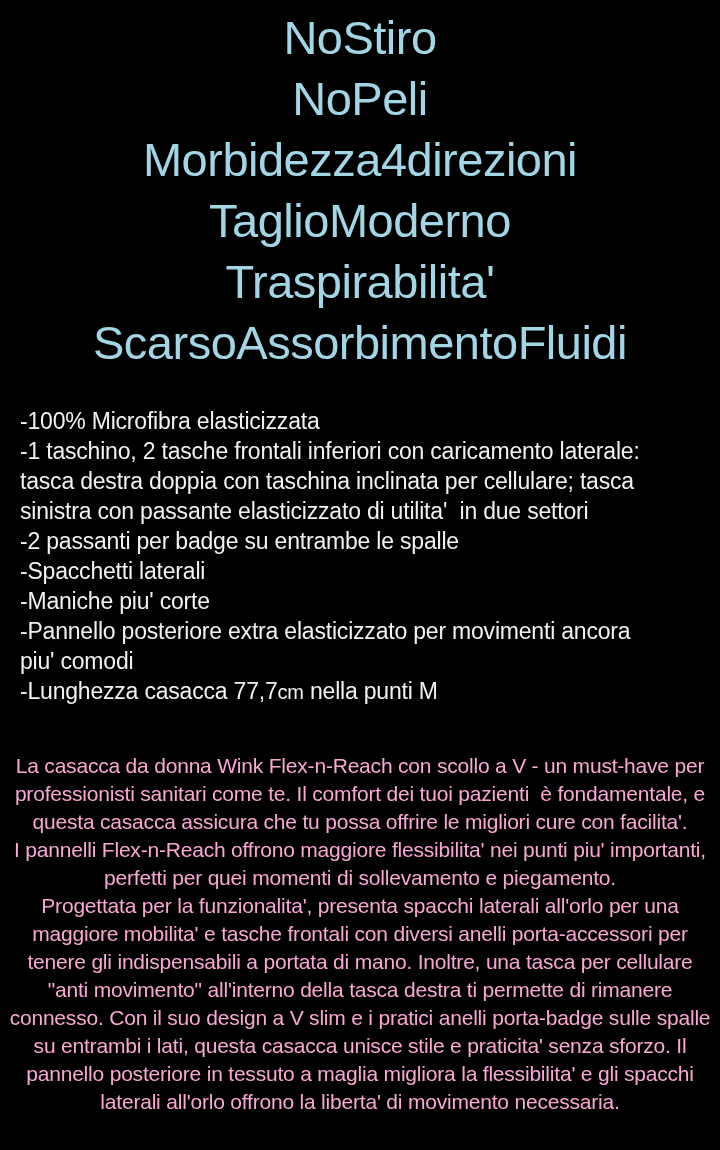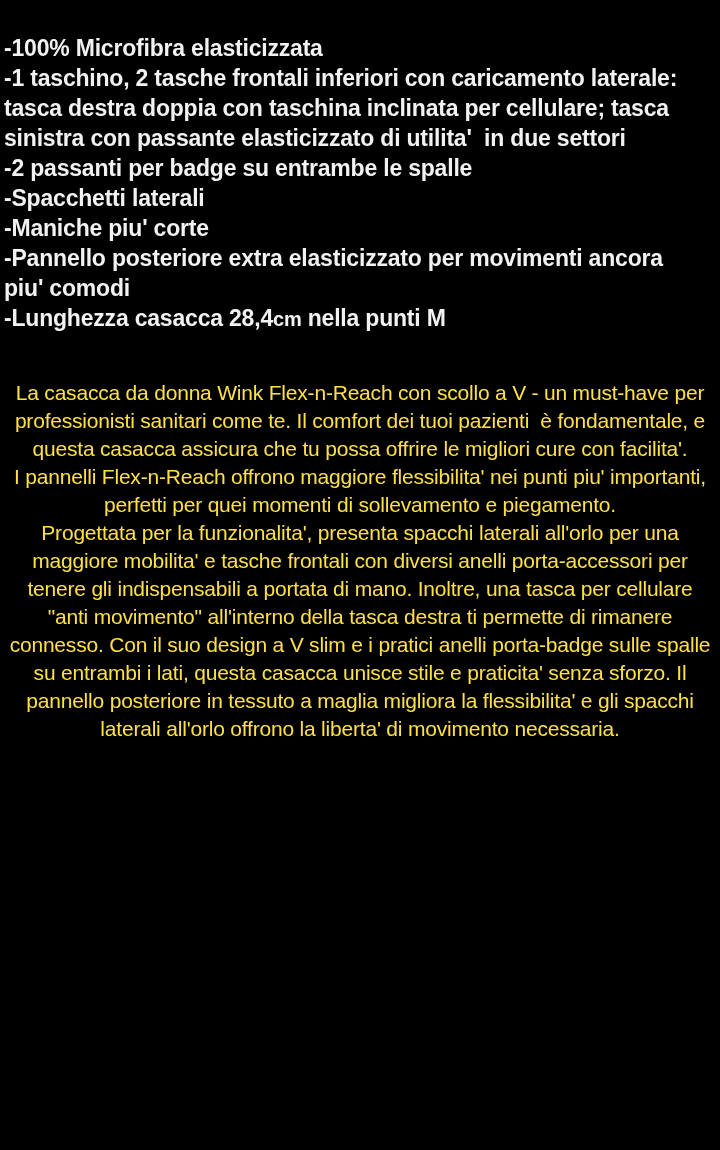--- a/index.html
+++ b/index.html
@@ -25,64 +25,70 @@
     text-align: center;
     color: #a3d6e5;
     font-size: 47px;
     line-height: 61px;
     font-weight: 300;
     letter-spacing: -0.5px;
     white-space: pre-line;
   }
   .spec-list {
     margin-top: 33px;
-    padding-left: 4px;
+    padding-left: 20px;
     font-size: 23px;
     line-height: 30px;
-    font-weight: 700;
+    font-weight: 400;
     letter-spacing: -0.2px;
     color: #f2f2f2;
   }
   .spec-lines {
     white-space: pre-line;
   }
   .spec-length-line {
     white-space: pre;
   }
   .spec-length-unit {
     font-size: 20px;
   }
   .description-text {
     margin-top: 45px;
     padding: 0 8px;
     text-align: center;
     font-size: 21px;
     line-height: 28px;
     font-weight: 300;
     letter-spacing: -0.2px;
-    color: #fde047;
+    color: #f9a8d4;
     white-space: pre-line;
   }
 </style>
 </head>
 <body>
 
 <div class="panel">
 
+  <h1 class="features-title">NoStiro
+NoPeli
+Morbidezza4direzioni
+TaglioModerno
+Traspirabilita'
+ScarsoAssorbimentoFluidi</h1>
 
   <div class="spec-list">
     <div class="spec-lines">-100% Microfibra elasticizzata
 -1 taschino, 2 tasche frontali inferiori con caricamento laterale:
 tasca destra doppia con taschina inclinata per cellulare; tasca
 sinistra con passante elasticizzato di utilita'&nbsp; in due settori
 -2 passanti per badge su entrambe le spalle
 -Spacchetti laterali
 -Maniche piu' corte
 -Pannello posteriore extra elasticizzato per movimenti ancora
 piu' comodi</div>
-    <div class="spec-length-line"><span>-Lunghezza casacca 28,4</span><span class="spec-length-unit">cm</span><span> nella punti M</span></div>
+    <div class="spec-length-line"><span>-Lunghezza casacca 77,7</span><span class="spec-length-unit">cm</span><span> nella punti M</span></div>
   </div>
 
   <div class="description-text">La casacca da donna Wink Flex-n-Reach con scollo a V - un must-have per professionisti sanitari come te. Il comfort dei tuoi pazienti&nbsp; è fondamentale, e questa casacca assicura che tu possa offrire le migliori cure con facilita'.
 I pannelli Flex-n-Reach offrono maggiore flessibilita' nei punti piu' importanti, perfetti per quei momenti di sollevamento e piegamento.
 Progettata per la funzionalita', presenta spacchi laterali all'orlo per una maggiore mobilita' e tasche frontali con diversi anelli porta-accessori per tenere gli indispensabili a portata di mano. Inoltre, una tasca per cellulare "anti movimento" all'interno della tasca destra ti permette di rimanere connesso. Con il suo design a V slim e i pratici anelli porta-badge sulle spalle su entrambi i lati, questa casacca unisce stile e praticita' senza sforzo. Il pannello posteriore in tessuto a maglia migliora la flessibilita' e gli spacchi laterali all'orlo offrono la liberta' di movimento necessaria.</div>
 
 </div>
 
 </body></html>

